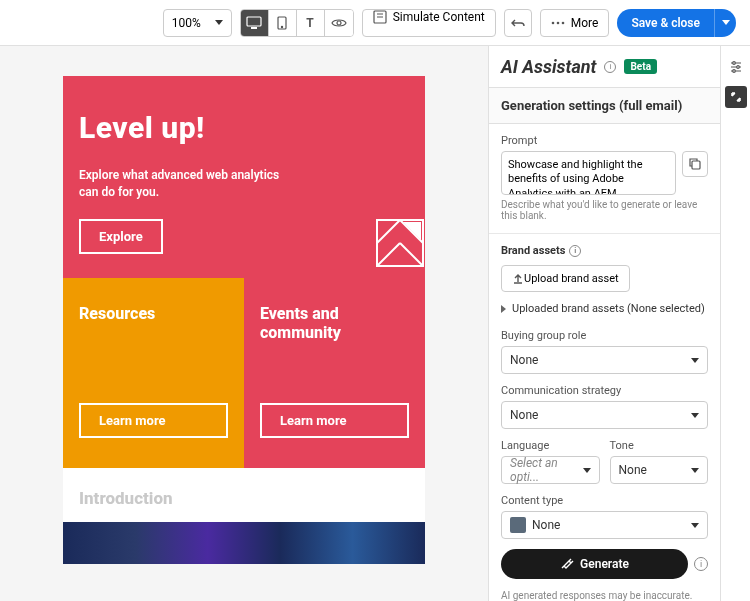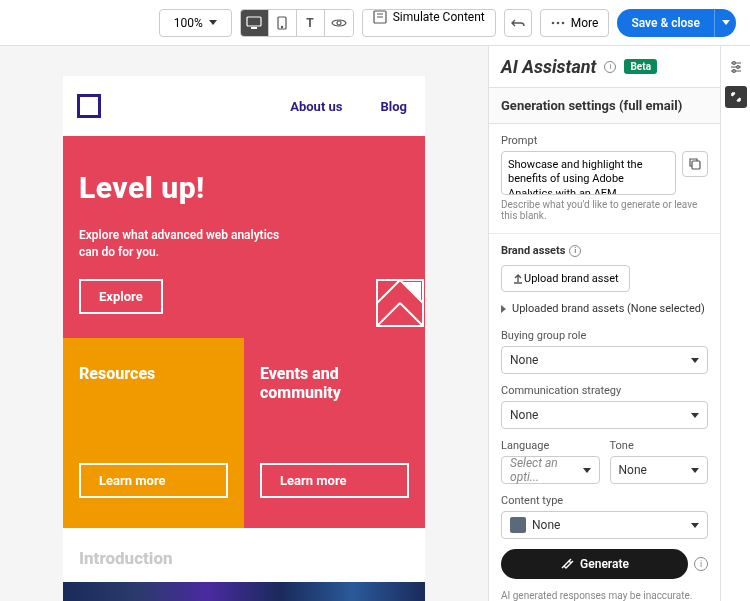--- a/index.html
+++ b/index.html
@@ -1,19 +1,19 @@
 <!DOCTYPE html>
 <html><head>
 <meta charset="utf-8">
 <style>
 * { margin: 0; padding: 0; box-sizing: border-box; font-family: -apple-system, BlinkMacSystemFont, "Segoe UI", Roboto, Helvetica, Arial, sans-serif; }
 html, body { width: 750px; height: 601px; overflow: hidden; background: #f5f5f5; }
 
 .toolbar { height: 46px; border-bottom: 1px solid #e0e0e0; background: #fff; display: flex; align-items: center; justify-content: flex-end; padding: 0 14px; gap: 8px; }
-.zoom-select { display: flex; align-items: center; border: 1px solid #ccc; border-radius: 4px; height: 28px; padding: 0 14px; font-size: 12px; gap: 6px; cursor: pointer; background: #fff; }
+.zoom-select { display: flex; align-items: center; border: 1px solid #ccc; border-radius: 4px; height: 28px; padding: 0 8px; font-size: 12px; gap: 14px; cursor: pointer; background: #fff; }
 .chev-down { width: 0; height: 0; border-left: 4px solid transparent; border-right: 4px solid transparent; border-top: 5px solid #333; }
 
 .device-group { display: flex; border: 1px solid #ccc; border-radius: 4px; overflow: hidden; height: 28px; }
 .device-btn { width: 28px; display: flex; align-items: center; justify-content: center; background: #fff; border: none; border-right: 1px solid #ccc; cursor: pointer; }
 .device-btn:last-child { border-right: none; }
 .device-btn.active { background: #4b4b4b; color: #fff; }
 .device-btn.active svg { fill: #fff; }
 
 .sim-btn { display: flex; gap: 6px; border: 1px solid #ccc; border-radius: 4px; height: 28px; padding: 0 10px; font-size: 12px; background: #fff; cursor: pointer; }
 .icon-btn { width: 28px; height: 28px; border: 1px solid #ccc; border-radius: 4px; background: #fff; display: flex; align-items: center; justify-content: center; cursor: pointer; }
@@ -141,27 +141,20 @@
     <button class="save-btn">Save &amp; close</button>
     <button class="save-chev">
         <span class="chev-down"></span>
       </button>
   </div>
 </div>
 
 <div class="main">
   <div class="canvas-area">
     <div class="email-preview">
-      <div class="preview-header">
-        <div class="logo-box"></div>
-        <div class="nav-links">
-          <a>About us</a>
-          <a>Blog</a>
-        </div>
-      </div>
       <div class="hero">
         <h1>Level up!</h1>
         <p>Explore what advanced web analytics can do for you.</p>
         <span class="cta-btn">Explore</span>
         <svg class="hero-icon" width="50" height="50" viewBox="0 0 50 50" fill="none" stroke="#fff" stroke-width="2">
           <rect x="2" y="2" width="46" height="46"></rect>
             <path d="M2 25 L25 2 M25 2 L48 25 M2 48 L25 25 M25 25 L48 48"></path>
             <path d="M28 4 L46 4 L46 22 Z" fill="#fff" stroke="none"></path>
         </svg>
       </div>

